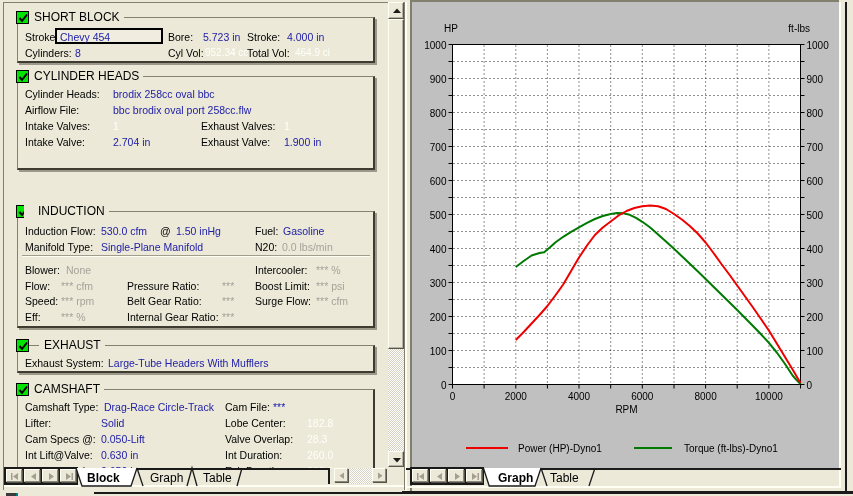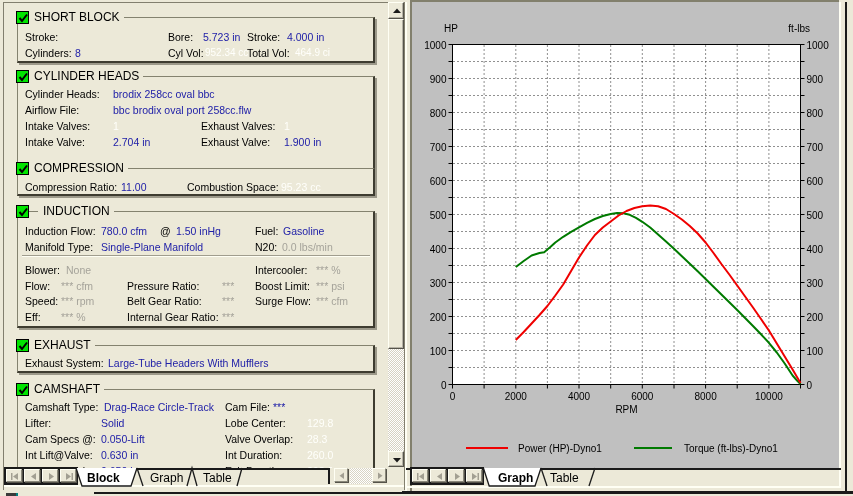--- a/index.html
+++ b/index.html
@@ -28,20 +28,21 @@
 <div class="abs" style="left:4px;top:3px;width:384px;height:465px;overflow:hidden" id="lp">
 
 <div class="gbox" style="left:13px;top:14px;height:46px">
  <div class="cb">
         <svg width="13" height="13">
           <path d="M2.5 6 L5 9 L10 2.5" fill="none" stroke="#000" stroke-width="2"></path>
         </svg>
       </div>
  <div class="gtitle" style="left:11px;padding-left:5px">SHORT BLOCK</div>
  <div class="row" style="left:7px;top:14px">Stroke:</div>
+ <div class="abs" style="left:37px;top:10px;width:108px;height:16px;border:2px solid #000;background:#f0ede0;line-height:12px"><span class="blue" style="position:relative;left:3px;top:1px">Chevy 454</span></div>
  <div class="row" style="left:150px;top:14px">Bore: <span class="blue" style="position:absolute;left:35px">5.723 in</span></div>
  <div class="row" style="left:229px;top:14px">Stroke: <span class="blue" style="position:absolute;left:40px">4.000 in</span></div>
  <div class="row" style="left:7px;top:30px">Cylinders: <span class="blue" style="position:absolute;left:50px">8</span></div>
  <div class="row" style="left:150px;top:30px">Cyl Vol: <span class="white" style="position:absolute;left:37px;font-size:10px">952.34 cc</span></div>
  <div class="row" style="left:229px;top:30px">Total Vol: <span class="white" style="position:absolute;left:48px;font-size:10px">464.9 ci</span></div>
 </div>
 
 <div class="gbox" style="left:13px;top:73px;height:94px">
  <div class="cb">
         <svg width="13" height="13">
@@ -50,39 +51,29 @@
       </div>
  <div class="gtitle" style="left:11px;padding-left:5px">CYLINDER HEADS</div>
  <div class="row" style="left:7px;top:12px">Cylinder Heads: <span class="blue" style="position:absolute;left:88px">brodix 258cc oval bbc</span></div>
  <div class="row" style="left:7px;top:28px">Airflow File: <span class="blue" style="position:absolute;left:88px">bbc brodix oval port 258cc.flw</span></div>
  <div class="row" style="left:7px;top:44px">Intake Valves: <span class="white" style="position:absolute;left:88px">1</span></div>
  <div class="row" style="left:183px;top:44px">Exhaust Valves: <span class="white" style="position:absolute;left:83px">1</span></div>
  <div class="row" style="left:7px;top:60px">Intake Valve: <span class="blue" style="position:absolute;left:88px">2.704 in</span></div>
  <div class="row" style="left:183px;top:60px">Exhaust Valve: <span class="blue" style="position:absolute;left:83px">1.900 in</span></div>
 </div>
 
-<div class="gbox" style="left:13px;top:165px;height:28px">
- <div class="cb">
-        <svg width="13" height="13">
-          <path d="M2.5 6 L5 9 L10 2.5" fill="none" stroke="#000" stroke-width="2"></path>
-        </svg>
-      </div>
- <div class="gtitle" style="left:11px;padding-left:5px">COMPRESSION</div>
- <div class="row" style="left:7px;top:13px">Compression Ratio: <span class="blue" style="position:absolute;left:96px">11.00</span></div>
- <div class="row" style="left:169px;top:13px">Combustion Space: <span class="white" style="position:absolute;left:94px">95.23 cc</span></div>
-</div>
 
 <div class="gbox" style="left:13px;top:208px;height:117px">
  <div class="cb">
         <svg width="13" height="13">
           <path d="M2.5 6 L5 9 L10 2.5" fill="none" stroke="#000" stroke-width="2"></path>
         </svg>
       </div>
- <div class="gtitle" style="left:20px;padding-left:5px">INDUCTION</div>
- <div class="row" style="left:7px;top:14px">Induction Flow: <span class="blue" style="position:absolute;left:76px">780.0 cfm</span><span style="position:absolute;left:135px">@</span><span class="blue" style="position:absolute;left:151px">1.50 inHg</span></div>
+ <div class="gtitle" style="left:6px;padding-left:14px">INDUCTION</div>
+ <div class="row" style="left:7px;top:14px">Induction Flow: <span class="blue" style="position:absolute;left:76px">530.0 cfm</span><span style="position:absolute;left:135px">@</span><span class="blue" style="position:absolute;left:151px">1.50 inHg</span></div>
  <div class="row" style="left:237px;top:14px">Fuel: <span class="blue" style="position:absolute;left:28px">Gasoline</span></div>
  <div class="row" style="left:7px;top:30px">Manifold Type: <span class="blue" style="position:absolute;left:76px">Single-Plane Manifold</span></div>
  <div class="row" style="left:237px;top:30px">N20: <span class="grey" style="position:absolute;left:27px">0.0 lbs/min</span></div>
  <div class="abs" style="left:4px;top:43px;width:348px;height:2px;border-top:1px solid #a09d8e;border-bottom:1px solid #fffff4"></div>
  <div class="row" style="left:7px;top:53px">Blower: <span class="grey" style="position:absolute;left:41px">None</span></div>
  <div class="row" style="left:237px;top:53px">Intercooler: <span class="grey" style="position:absolute;left:61px">*** %</span></div>
  <div class="row" style="left:7px;top:69px">Flow: <span class="grey" style="position:absolute;left:36px">*** cfm</span></div>
  <div class="row" style="left:109px;top:69px">Pressure Ratio: <span class="grey" style="position:absolute;left:95px">***</span></div>
  <div class="row" style="left:237px;top:69px">Boost Limit: <span class="grey" style="position:absolute;left:61px">*** psi</span></div>
  <div class="row" style="left:7px;top:84px">Speed: <span class="grey" style="position:absolute;left:36px">*** rpm</span></div>
@@ -91,35 +82,35 @@
  <div class="row" style="left:7px;top:100px">Eff: <span class="grey" style="position:absolute;left:36px">*** %</span></div>
  <div class="row" style="left:109px;top:100px">Internal Gear Ratio: <span class="grey" style="position:absolute;left:95px">***</span></div>
 </div>
 
 <div class="gbox" style="left:13px;top:342px;height:28px">
  <div class="cb">
         <svg width="13" height="13">
           <path d="M2.5 6 L5 9 L10 2.5" fill="none" stroke="#000" stroke-width="2"></path>
         </svg>
       </div>
- <div class="gtitle" style="left:11px;padding-left:5px">EXHAUST</div>
+ <div class="gtitle" style="left:21px;padding-left:5px">EXHAUST</div>
  <div class="row" style="left:7px;top:12px">Exhaust System: <span class="blue" style="position:absolute;left:83px">Large-Tube Headers With Mufflers</span></div>
 </div>
 
 <div class="gbox" style="left:13px;top:386px;height:82px;border-bottom:none;box-shadow:none">
  <div class="cb">
         <svg width="13" height="13">
           <path d="M2.5 6 L5 9 L10 2.5" fill="none" stroke="#000" stroke-width="2"></path>
         </svg>
       </div>
  <div class="gtitle" style="left:11px;padding-left:5px">CAMSHAFT</div>
  <div class="row" style="left:7px;top:12px">Camshaft Type: <span class="blue" style="position:absolute;left:79px">Drag-Race Circle-Track</span></div>
  <div class="row" style="left:207px;top:12px">Cam File: <span class="blue" style="position:absolute;left:48px">***</span></div>
  <div class="row" style="left:7px;top:28px">Lifter: <span class="blue" style="position:absolute;left:76px">Solid</span></div>
- <div class="row" style="left:207px;top:28px">Lobe Center: <span class="white" style="position:absolute;left:82px">129.8</span></div>
+ <div class="row" style="left:207px;top:28px">Lobe Center: <span class="white" style="position:absolute;left:82px">182.8</span></div>
  <div class="row" style="left:7px;top:44px">Cam Specs @: <span class="blue" style="position:absolute;left:76px">0.050-Lift</span></div>
  <div class="row" style="left:207px;top:44px">Valve Overlap: <span class="white" style="position:absolute;left:82px">28.3</span></div>
  <div class="row" style="left:7px;top:60px">Int Lift@Valve: <span class="blue" style="position:absolute;left:76px">0.630 in</span></div>
  <div class="row" style="left:207px;top:60px">Int Duration: <span class="white" style="position:absolute;left:82px">260.0</span></div>
  <div class="row" style="left:7px;top:76px">Exh Lift@Valve: <span class="blue" style="position:absolute;left:76px">0.650 in</span></div>
  <div class="row" style="left:207px;top:76px">Exh Duration: <span class="white" style="position:absolute;left:82px">268.0</span></div>
 </div>
 
 </div>
 

